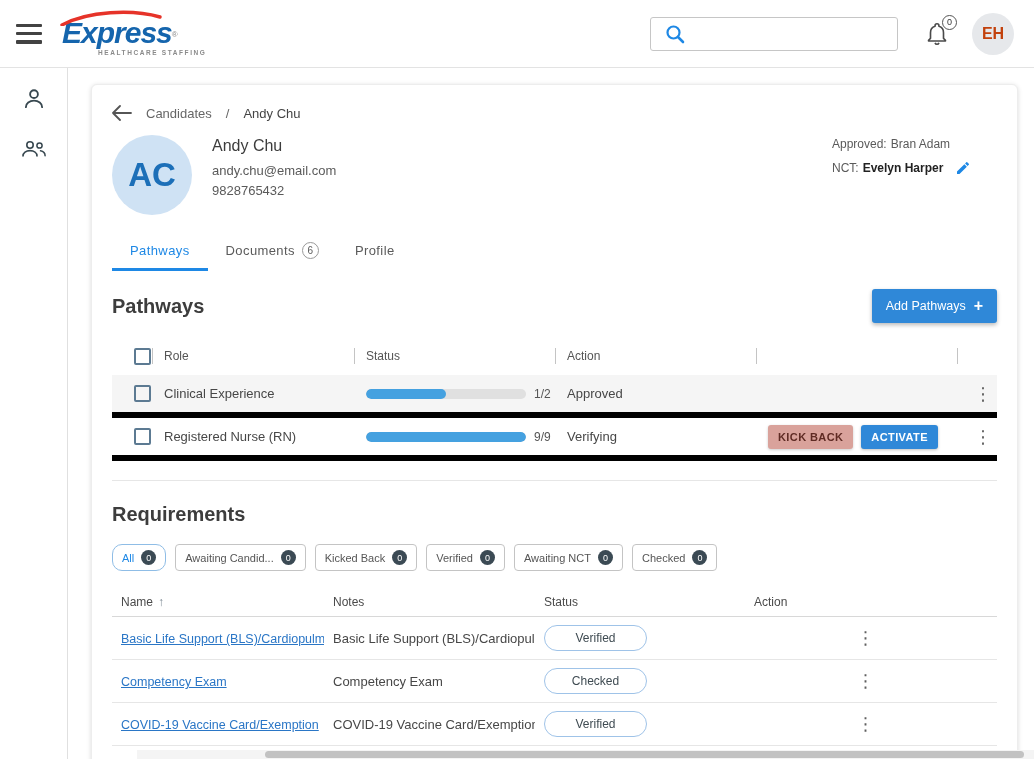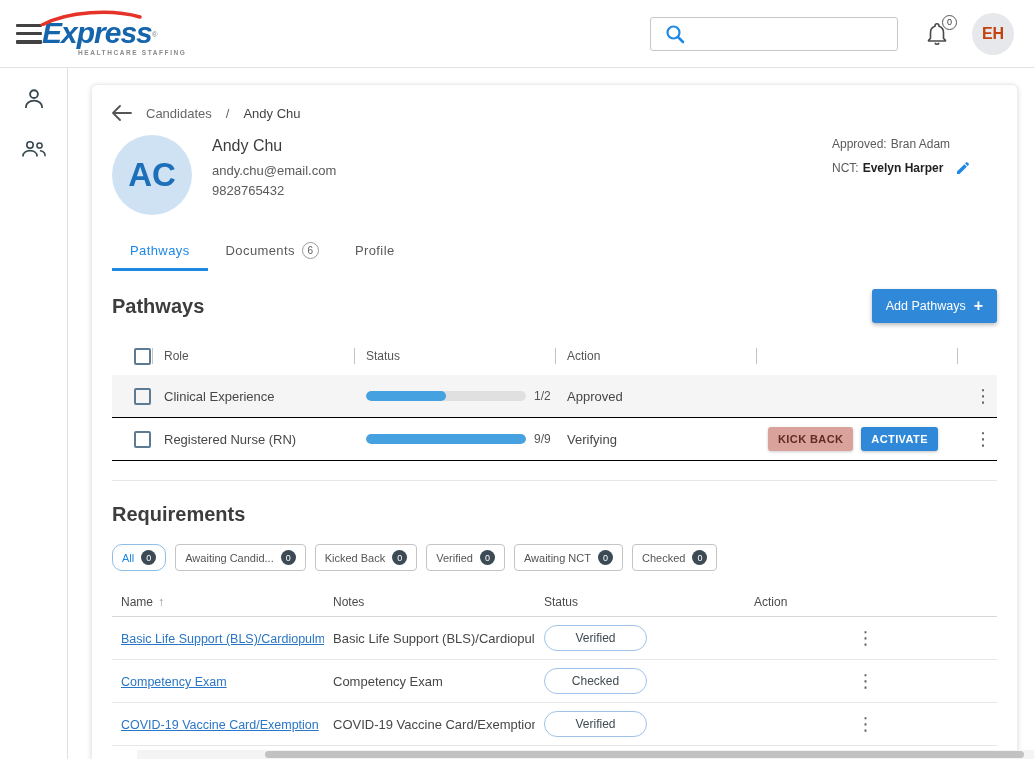--- a/index.html
+++ b/index.html
@@ -3,21 +3,21 @@
 <meta charset="utf-8">
 <style>
   * { margin:0; padding:0; box-sizing:border-box; }
   html,body { width:1034px; height:759px; background:#fff; font-family:"Liberation Sans", sans-serif; overflow:hidden; }
   .page { width:1034px; height:759px; position:relative; overflow:hidden; background:#fff; }
 
   
   .topbar { height:68px; border-bottom:1px solid #e3e3e3; display:flex; align-items:center; padding:0 20px 0 16px; }
   .hamburger { width:26px; height:20px; display:flex; flex-direction:column; justify-content:space-between; cursor:pointer; }
   .hamburger span { display:block; height:3.2px; background:#424242; border-radius:1px; }
-  .logo { position:relative; padding-top:6px; }
+  .logo { margin-left:20px; position:relative; padding-top:6px; }
   .logo-swoosh { position:absolute; top:-2px; left:-2px; }
   .logo-word { font-style:italic; font-weight:bold; font-size:30px; color:#1565ad; letter-spacing:-1px; line-height:1; }
   .logo-tm { font-size:8px; color:#888; vertical-align:super; font-style:normal; }
   .logo-tagline { font-size:6.5px; letter-spacing:1.6px; color:#8a8a8a; margin-top:1px; padding-left:36px; font-weight:bold; }
   .search-box { margin-left:auto; width:248px; height:34px; border:1px solid #c6c6c6; border-radius:3px; display:flex; align-items:center; padding:0 8px 0 12px; }
   .search-box input { border:none; outline:none; flex:1; font-size:14px; color:#555; font-family:"Liberation Sans", sans-serif; background:transparent; }
   .search-box input::placeholder { color:#8a8a8a; }
   .bell-wrap { margin-left:26px; position:relative; width:26px; height:26px; cursor:pointer; }
   .bell-badge { position:absolute; top:-6px; right:-7px; min-width:15px; height:15px; border-radius:8px; background:#fff; border:1px solid #555; color:#333; font-size:9px; display:flex; align-items:center; justify-content:center; padding:0 2px; }
   .user-avatar { margin-left:22px; width:42px; height:42px; border-radius:50%; background:#e6e8eb; color:#c2410c; font-weight:bold; font-size:16px; display:flex; align-items:center; justify-content:center; cursor:pointer; }
@@ -56,21 +56,21 @@
   .section-head { display:flex; align-items:center; justify-content:space-between; margin-top:18px; }
   .section-title { font-size:20px; font-weight:bold; color:#3d3d3d; }
   .add-btn { background:#2f88d8; color:#fff; border:none; font-size:12.5px; padding:9px 14px; border-radius:3px; box-shadow:0 2px 4px rgba(0,0,0,.28); cursor:pointer; display:flex; align-items:center; gap:8px; font-family:"Liberation Sans", sans-serif; }
   .add-plus { font-size:16px; line-height:1; font-weight:bold; }
 
   .ptable { margin-top:14px; }
   .prow { display:grid; grid-template-columns:40px 202px 201px 201px 201px 40px 1fr; align-items:center; }
   .prow.header { height:38px; font-size:12px; color:#555; }
   .prow.header .th { position:relative; padding-left:12px; height:100%; display:flex; align-items:center; }
   .prow.header .th::before { content:''; position:absolute; left:0; top:50%; transform:translateY(-50%); width:1px; height:16px; background:#c4c4c4; }
-  .prow.r { height:43px; font-size:13px; color:#474747; border-bottom:1px solid #000000; }
+  .prow.r { height:43px; font-size:13px; color:#474747; border-bottom:6px solid #000000; }
   .prow.r.striped { background:#f5f5f5; }
   .cell { padding-left:12px; display:flex; align-items:center; }
   .cb { width:17px; height:17px; border:2px solid #5c7a92; border-radius:2px; margin-left:10px; cursor:pointer; background:#fff; }
   .prow.r.striped .cb { background:transparent; }
   .progress-track { width:160px; height:10px; background:#e0e0e0; border-radius:5px; overflow:hidden; }
   .progress-fill { height:100%; background:#45a1e0; border-radius:5px; }
   .progress-label { font-size:12px; color:#555; margin-left:8px; }
   .kebab { color:#5f5f5f; font-size:18px; cursor:pointer; text-align:center; width:100%; }
   .act-btn { border:none; font-size:11px; font-weight:bold; letter-spacing:.4px; padding:6px 10px; border-radius:3px; cursor:pointer; font-family:"Liberation Sans", sans-serif; }
   .kickback { background:#d9a29b; color:#5f2b24; margin-right:8px; box-shadow:0 1px 3px rgba(0,0,0,.2); }

